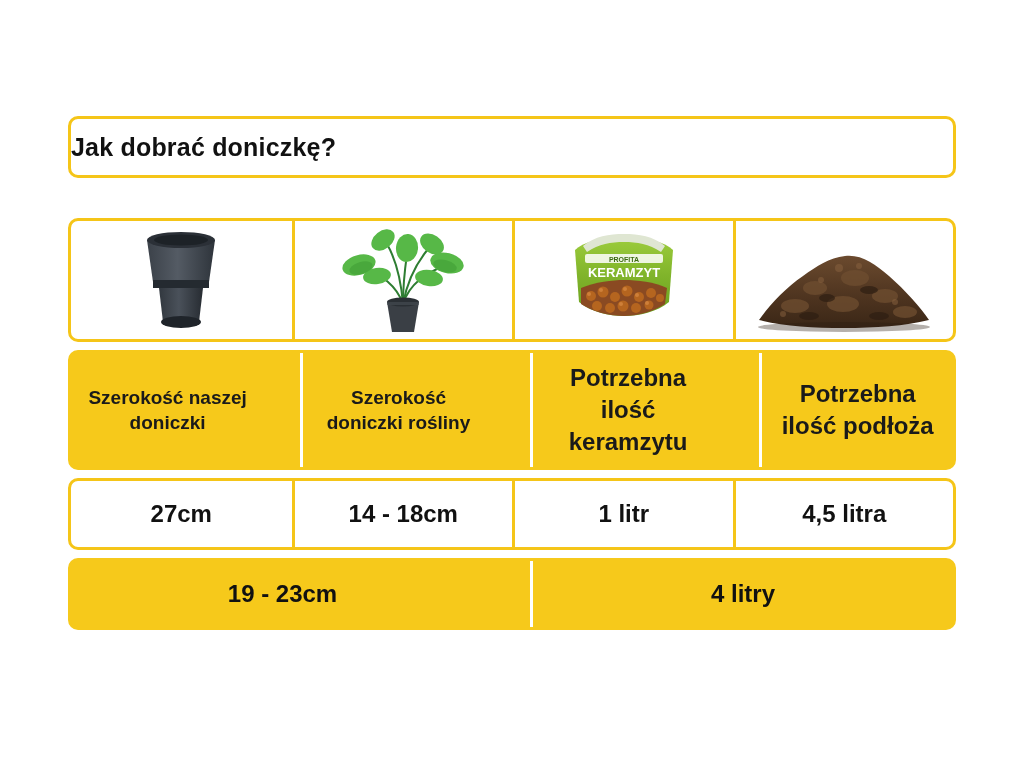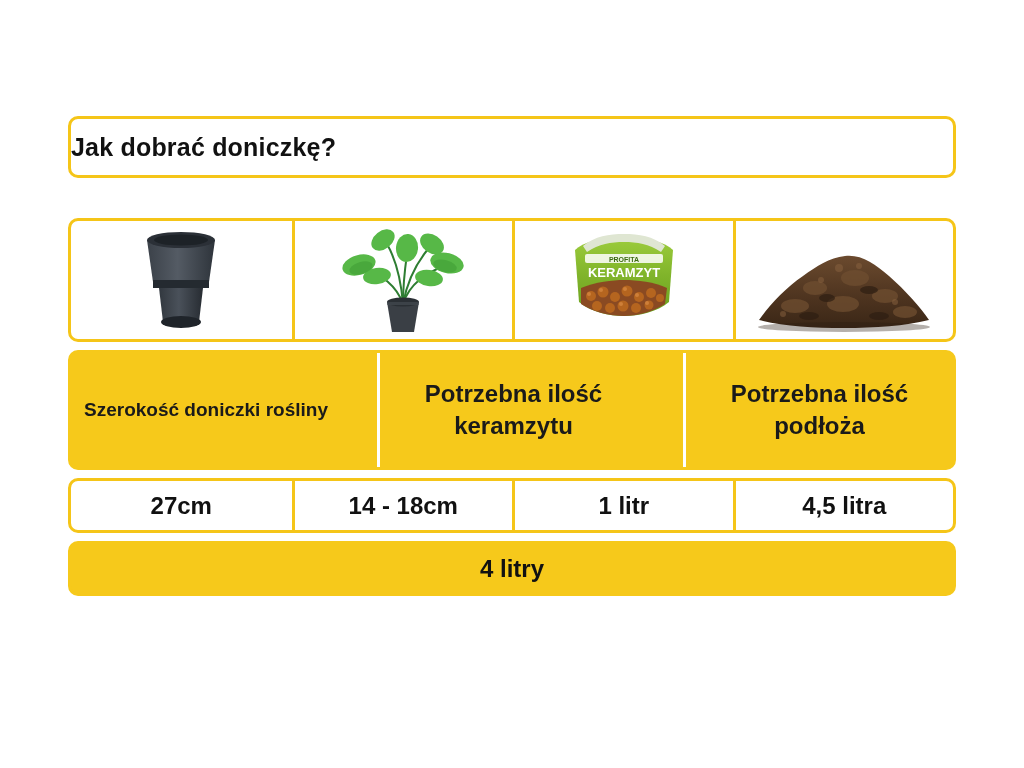--- a/index.html
+++ b/index.html
@@ -105,21 +105,21 @@
     font-weight: bold;
     color: #1a1a1a;
     line-height: 1.32;
   }
   .hdr.sm {
     font-size: 24px;
   }
 
   
   .row-data {
-    height: 55px;
+    height: 72px;
   }
   .val {
     font-size: 24px;
     font-weight: bold;
     color: #111111;
   }
 
   
   .pot-svg, .plant-svg, .bag-svg, .soil-svg { display: block; }
 </style>
@@ -279,20 +279,23 @@
             </g>
             <ellipse cx="89" cy="99" rx="86" ry="5" fill="#2c1d11" opacity="0.35"></ellipse>
           </svg>
         </div>
       </div>
 
     </div>
 
     <div class="row yellow row-headers">
       <div class="cell">
+        <span class="hdr">Szerokość naszej doniczki</span>
+      </div>
+      <div class="cell">
         <span class="hdr">Szerokość doniczki rośliny</span>
       </div>
       <div class="cell">
         <span class="hdr sm">Potrzebna ilość keramzytu</span>
       </div>
       <div class="cell">
         <span class="hdr sm">Potrzebna ilość podłoża</span>
       </div>
     </div>
 
@@ -305,19 +308,22 @@
       </div>
       <div class="cell">
         <span class="val">1 litr</span>
       </div>
       <div class="cell">
         <span class="val">4,5 litra</span>
       </div>
     </div>
 
     <div class="row yellow row-data">
+      <div class="cell">
+        <span class="val">19 - 23cm</span>
+      </div>
       <div class="cell">
         <span class="val">4 litry</span>
       </div>
     </div>
 
   </div>
 </div>
 
 </body></html>

